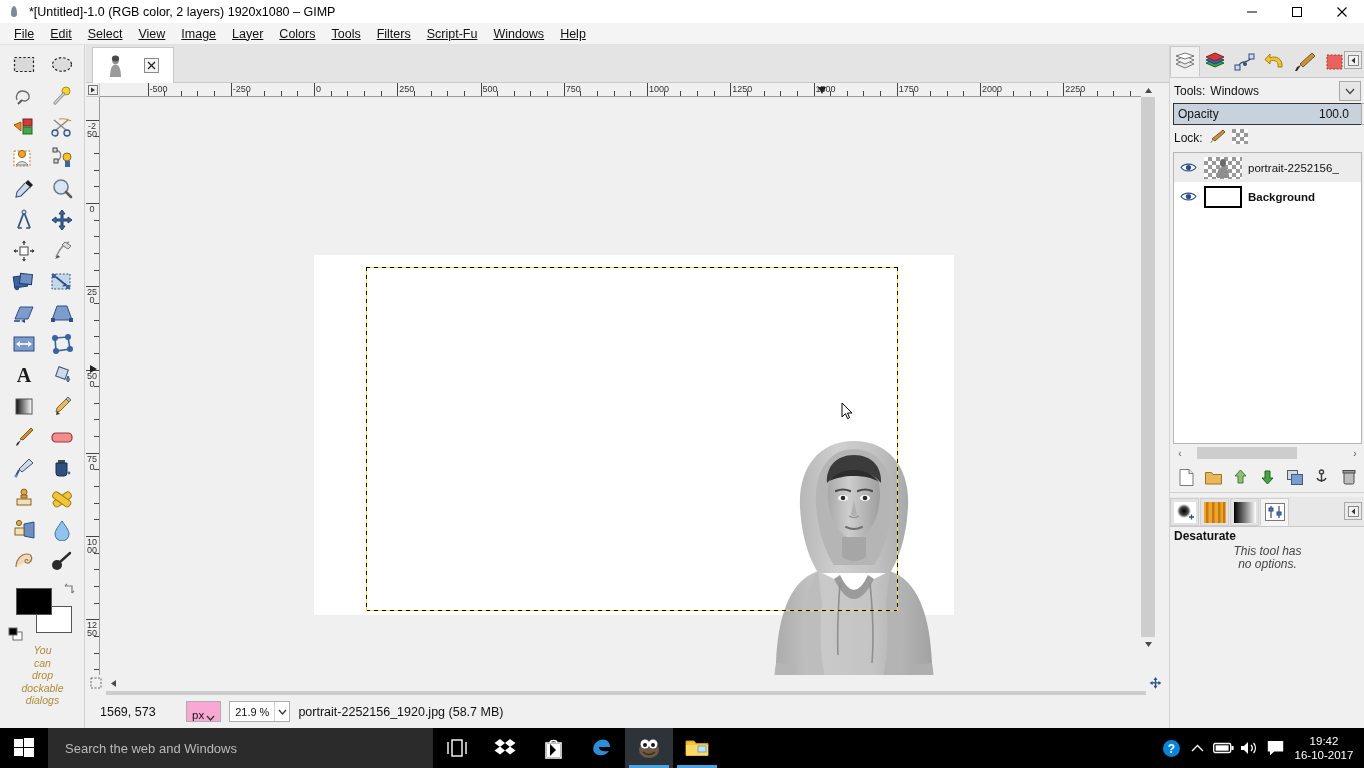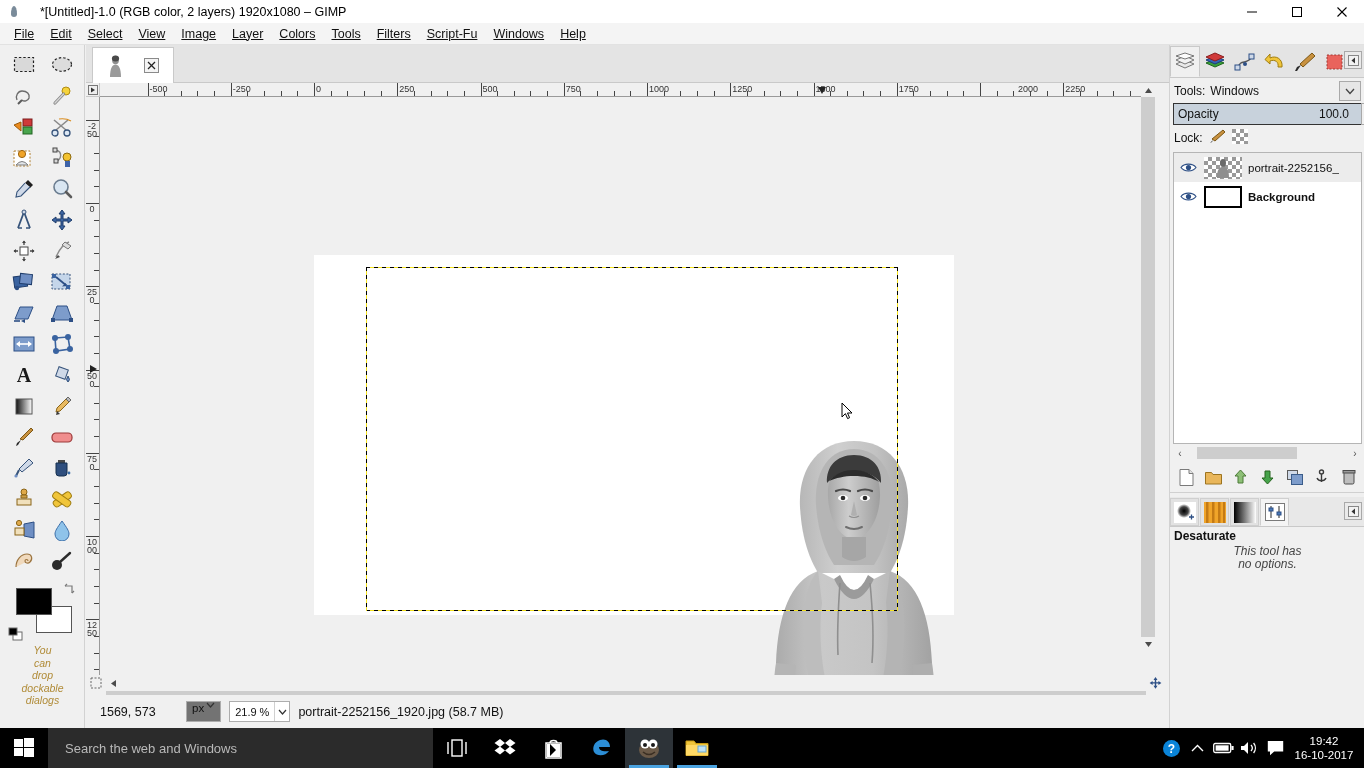--- a/index.html
+++ b/index.html
@@ -14,21 +14,21 @@
   .titlebar {
     position: absolute; left: 0; top: 0; width: 1364px; height: 23px;
     background: #ffffff; display: flex; align-items: center;
   }
   .title-icon { width: 16px; height: 16px; margin-left: 6px; position: relative; }
   .title-icon::before {
     content: ""; position: absolute; left: 5px; top: 2px;
     width: 6px; height: 11px; background: #7a8b9a;
     border-radius: 50% 50% 50% 50% / 70% 70% 30% 30%;
   }
-  .title-text { margin-left: 18px; font-size: 12.5px; color: #000; white-space: nowrap; }
+  .title-text { margin-left: 7px; font-size: 12.5px; color: #000; white-space: nowrap; }
   .title-btns { margin-left: auto; display: flex; height: 23px; }
   .tb-btn {
     width: 45px; height: 23px; display: flex; align-items: center; justify-content: center;
     background: #ffffff;
   }
 
   
   .menubar {
     position: absolute; left: 0; top: 23px; width: 1364px; height: 22px;
     background: #f4f4f4; display: flex; align-items: center; padding-left: 6px;
@@ -129,22 +129,22 @@
     position: absolute; left: 1060px; top: 630px; width: 18px; height: 18px;
     display: flex; align-items: center; justify-content: center;
   }
 
   .statusbar {
     position: absolute; left: 0; top: 650px; width: 1083px; height: 33px;
     background: #f0f0f0; display: flex; align-items: center; padding-left: 14px; gap: 8px;
   }
   .pos-label { font-size: 12.5px; color: #111; min-width: 78px; }
   .unit-combo {
-    display: flex; align-items: flex-start; gap: 2px; height: 21px; padding: 0 5px;
-    background: #737373; border: 1px solid #adadad; font-size: 11.5px; color: #111;
+    display: flex; align-items: flex-end; gap: 2px; height: 21px; padding: 0 5px;
+    background: #f9a8d4; border: 1px solid #adadad; font-size: 11.5px; color: #111;
   }
   .zoom-box { display: flex; align-items: center; height: 21px; border: 1px solid #adadad; background: #fff; }
   .zoom-val { font-size: 11px; padding: 0 5px; color: #111; }
   .zoom-arrow { width: 15px; height: 19px; display: flex; align-items: center; justify-content: center; background: #fff; border-left: 1px solid #d0d0d0; }
   .status-text { font-size: 12.5px; color: #111; }
 
   
   .dock { position: absolute; left: 1169px; top: 45px; width: 195px; height: 683px; background: #f0f0f0; border-left: 1px solid #d2d2d2; }
   .dock-tabs {
     position: absolute; left: 0; top: 0; width: 195px; height: 33px;
@@ -633,21 +633,21 @@
         <div class="rtick" style="left: 746.8px; top: 8px; width: 1px; height: 5px;"></div>
         <div class="rtick" style="left: 763.45px; top: 8px; width: 1px; height: 5px;"></div>
         <div class="rtick" style="left: 780.1px; top: 8px; width: 1px; height: 5px;"></div>
         <div class="rtick" style="left: 796.75px; top: 0px; width: 1px; height: 13px;"></div>
         <div class="rlabel" style="left: 798.75px; top: 1px;">1750</div>
         <div class="rtick" style="left: 813.4px; top: 8px; width: 1px; height: 5px;"></div>
         <div class="rtick" style="left: 830.05px; top: 8px; width: 1px; height: 5px;"></div>
         <div class="rtick" style="left: 846.7px; top: 8px; width: 1px; height: 5px;"></div>
         <div class="rtick" style="left: 863.35px; top: 8px; width: 1px; height: 5px;"></div>
         <div class="rtick" style="left: 880px; top: 0px; width: 1px; height: 13px;"></div>
-        <div class="rlabel" style="left: 882px; top: 1px; padding-left: 36px;">2000</div>
+        <div class="rlabel" style="left: 882px; top: 1px;">2000</div>
         <div class="rtick" style="left: 896.65px; top: 8px; width: 1px; height: 5px;"></div>
         <div class="rtick" style="left: 913.3px; top: 8px; width: 1px; height: 5px;"></div>
         <div class="rtick" style="left: 929.95px; top: 8px; width: 1px; height: 5px;"></div>
         <div class="rtick" style="left: 946.6px; top: 8px; width: 1px; height: 5px;"></div>
         <div class="rtick" style="left: 963.25px; top: 0px; width: 1px; height: 13px;"></div>
         <div class="rlabel" style="left: 965.25px; top: 1px;">2250</div>
         <div class="rtick" style="left: 979.9px; top: 8px; width: 1px; height: 5px;"></div>
         <div class="rtick" style="left: 996.55px; top: 8px; width: 1px; height: 5px;"></div>
         <div class="rtick" style="left: 1013.2px; top: 8px; width: 1px; height: 5px;"></div>
         <div class="rtick" style="left: 1029.85px; top: 8px; width: 1px; height: 5px;"></div>

